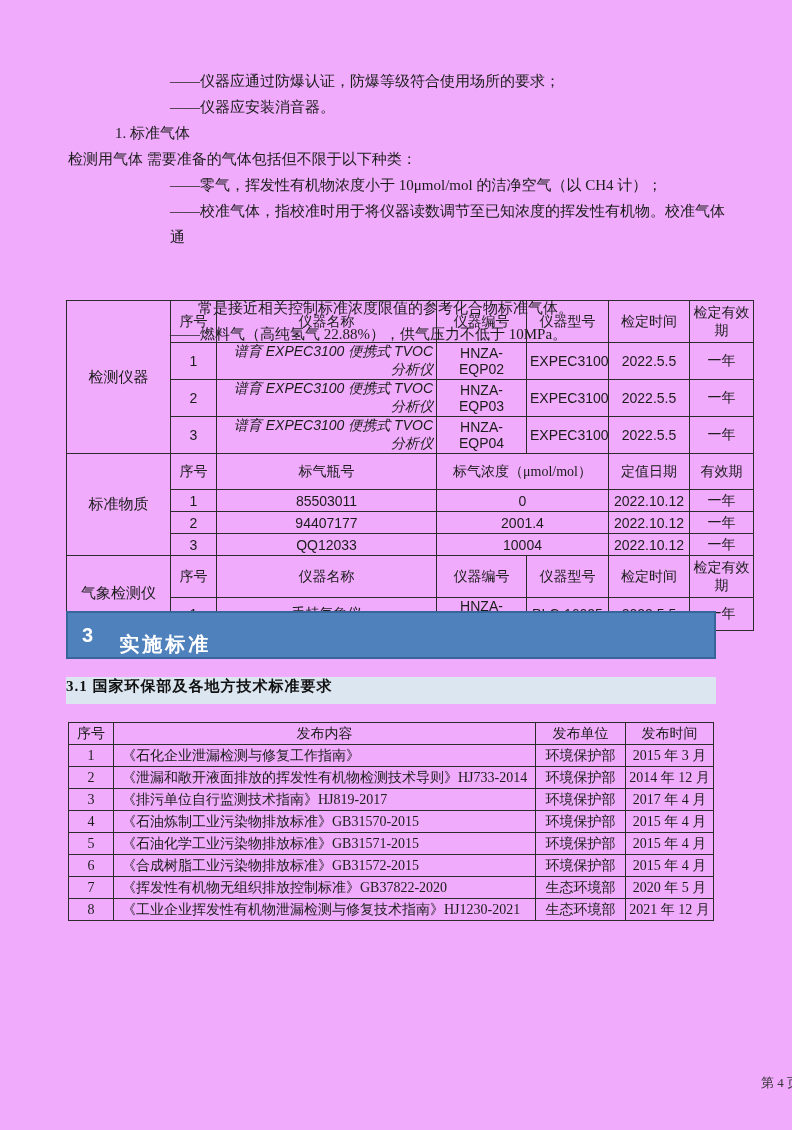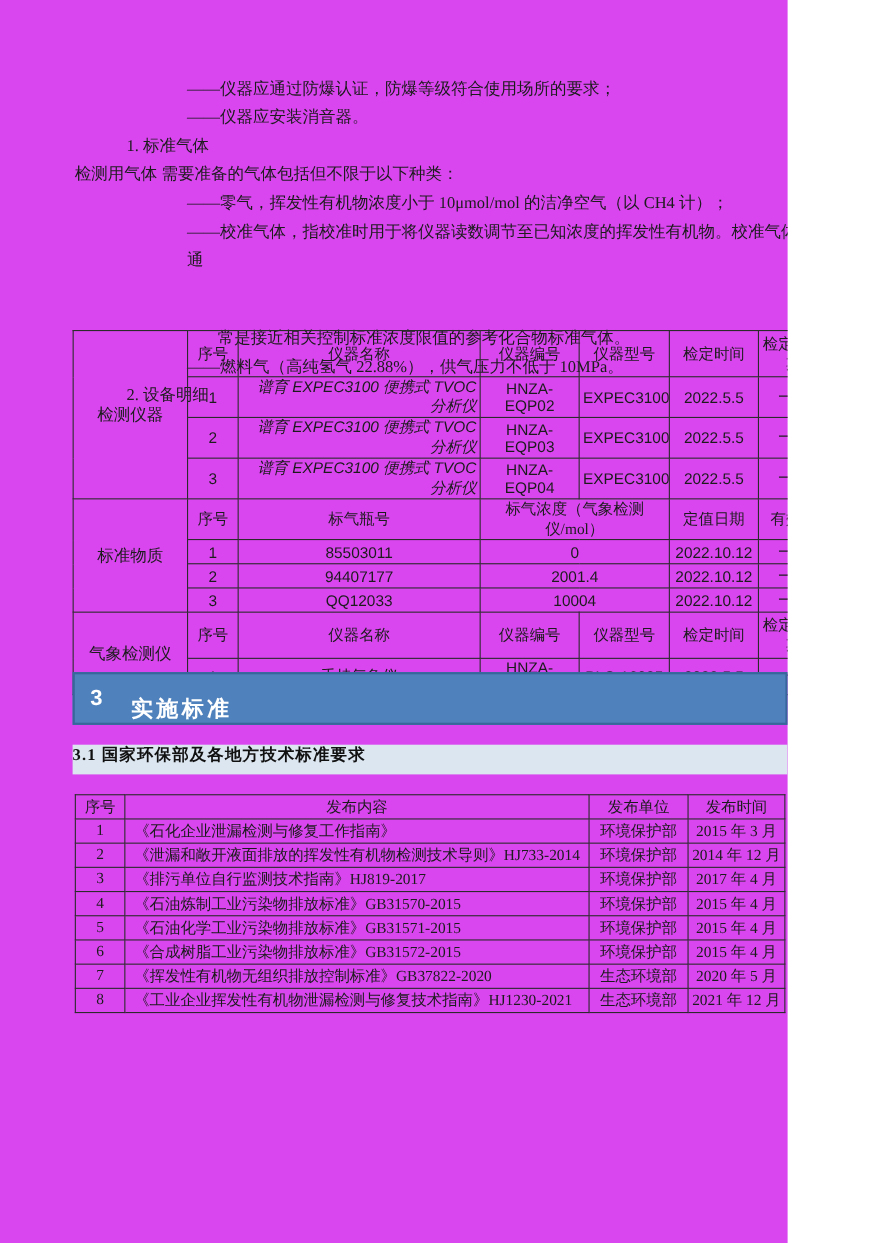--- a/index.html
+++ b/index.html
@@ -1,17 +1,17 @@
 <!DOCTYPE html>
 <html><head>
 <meta charset="utf-8">
 <style>
   html,body{margin:0;padding:0;background:#ffffff;}
   .page{
-    position:relative;width:716px;height:1130px;background:#d946ef;
+    position:relative;width:792px;height:1130px;background:#f0abfc;
     font-family:"Liberation Serif","DejaVu Serif",serif;
     color:#1c1c1c;overflow:hidden;
   }
   
   .intro{position:absolute;top:68px;left:68px;width:670px;font-size:15px;line-height:26px;}
   .indent-dash{padding-left:102px;}
   .indent-num{padding-left:47px;}
   .indent-cont{padding-left:130px;margin-top:45px;}
   .indent-none{padding-left:0;}
 
@@ -59,21 +59,20 @@
 
   <div class="intro">
     <div class="indent-dash">——仪器应通过防爆认证，防爆等级符合使用场所的要求；</div>
     <div class="indent-dash">——仪器应安装消音器。</div>
     <div class="indent-num">1. 标准气体</div>
     <div class="indent-none">检测用气体 需要准备的气体包括但不限于以下种类：</div>
     <div class="indent-dash">——零气，挥发性有机物浓度小于 10μmol/mol 的洁净空气（以 CH4 计）；</div>
     <div class="indent-dash">——校准气体，指校准时用于将仪器读数调节至已知浓度的挥发性有机物。校准气体通</div>
     <div class="indent-cont">常是接近相关控制标准浓度限值的参考化合物标准气体。</div>
     <div class="indent-dash">——燃料气（高纯氢气 22.88%），供气压力不低于 10MPa。</div>
-    <div class="indent-num">2. 设备明细</div>
   </div>
 
   <table class="tbl1">
     <colgroup>
       <col style="width:104px">
         <col style="width:46px">
         <col style="width:220px">
       <col style="width:90px">
         <col style="width:82px">
         <col style="width:81px">
@@ -112,21 +111,21 @@
       <td>HNZA-EQP04</td>
       <td>EXPEC3100</td>
       <td>2022.5.5</td>
       <td class="cjk">一年</td>
     </tr>
 
     <tr class="hdr-mid">
       <td class="group" rowspan="4">标准物质</td>
       <td class="cjk">序号</td>
       <td class="cjk">标气瓶号</td>
-      <td class="cjk" colspan="2">标气浓度（气象检测仪/mol）</td>
+      <td class="cjk" colspan="2">标气浓度（μmol/mol）</td>
       <td class="cjk">定值日期</td>
       <td class="cjk">有效期</td>
     </tr>
     <tr class="row">
       <td>1</td>
       <td>85503011</td>
       <td colspan="2">0</td>
       <td>2022.10.12</td>
       <td class="cjk">一年</td>
     </tr>

